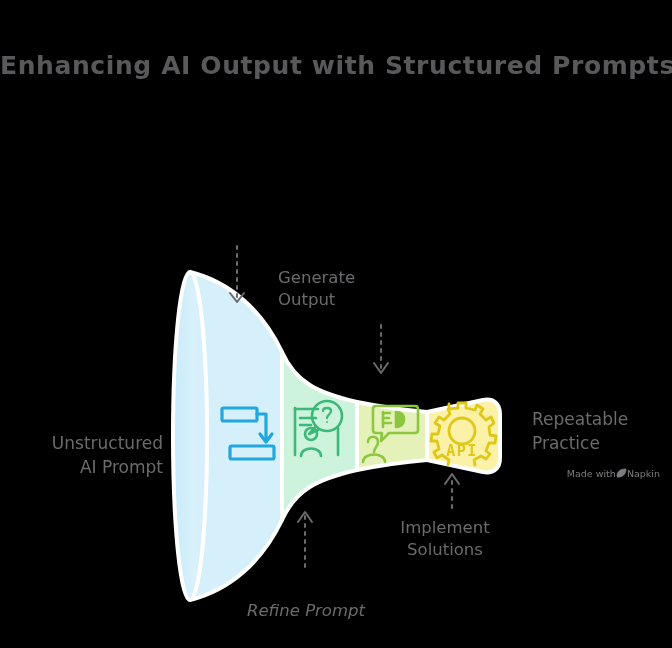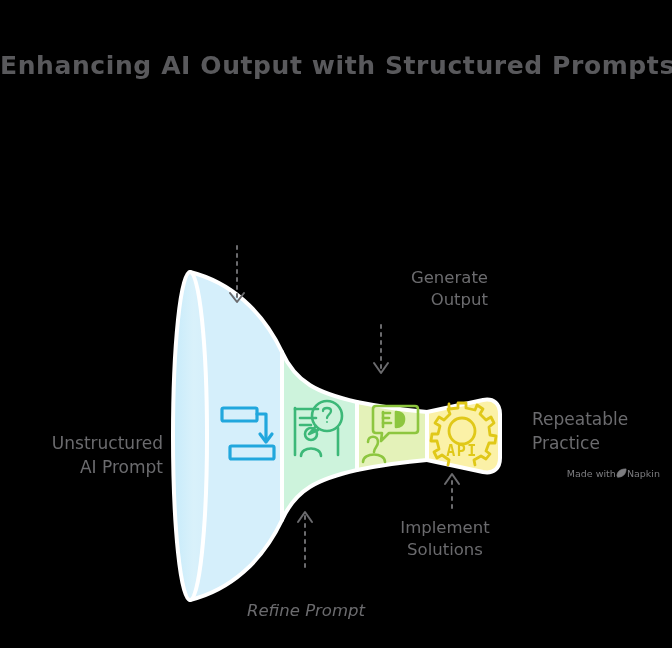--- a/index.html
+++ b/index.html
@@ -48,24 +48,24 @@
     line-height: 1.35;
     white-space: pre-line;
   }
   .callout.c-addstructure {
     left: 88px;
     top: 219px;
     width: 296px;
     text-align: center;
   }
   .callout.c-generate {
-    left: 272px;
+    left: 278px;
     top: 267px;
     width: 216px;
-    text-align: right;
+    text-align: left;
   }
   .callout.c-refine {
     left: 158px;
     top: 600px;
     width: 296px;
     text-align: center;
     font-style: italic;
   }
   .callout.c-implement {
     left: 340px;

